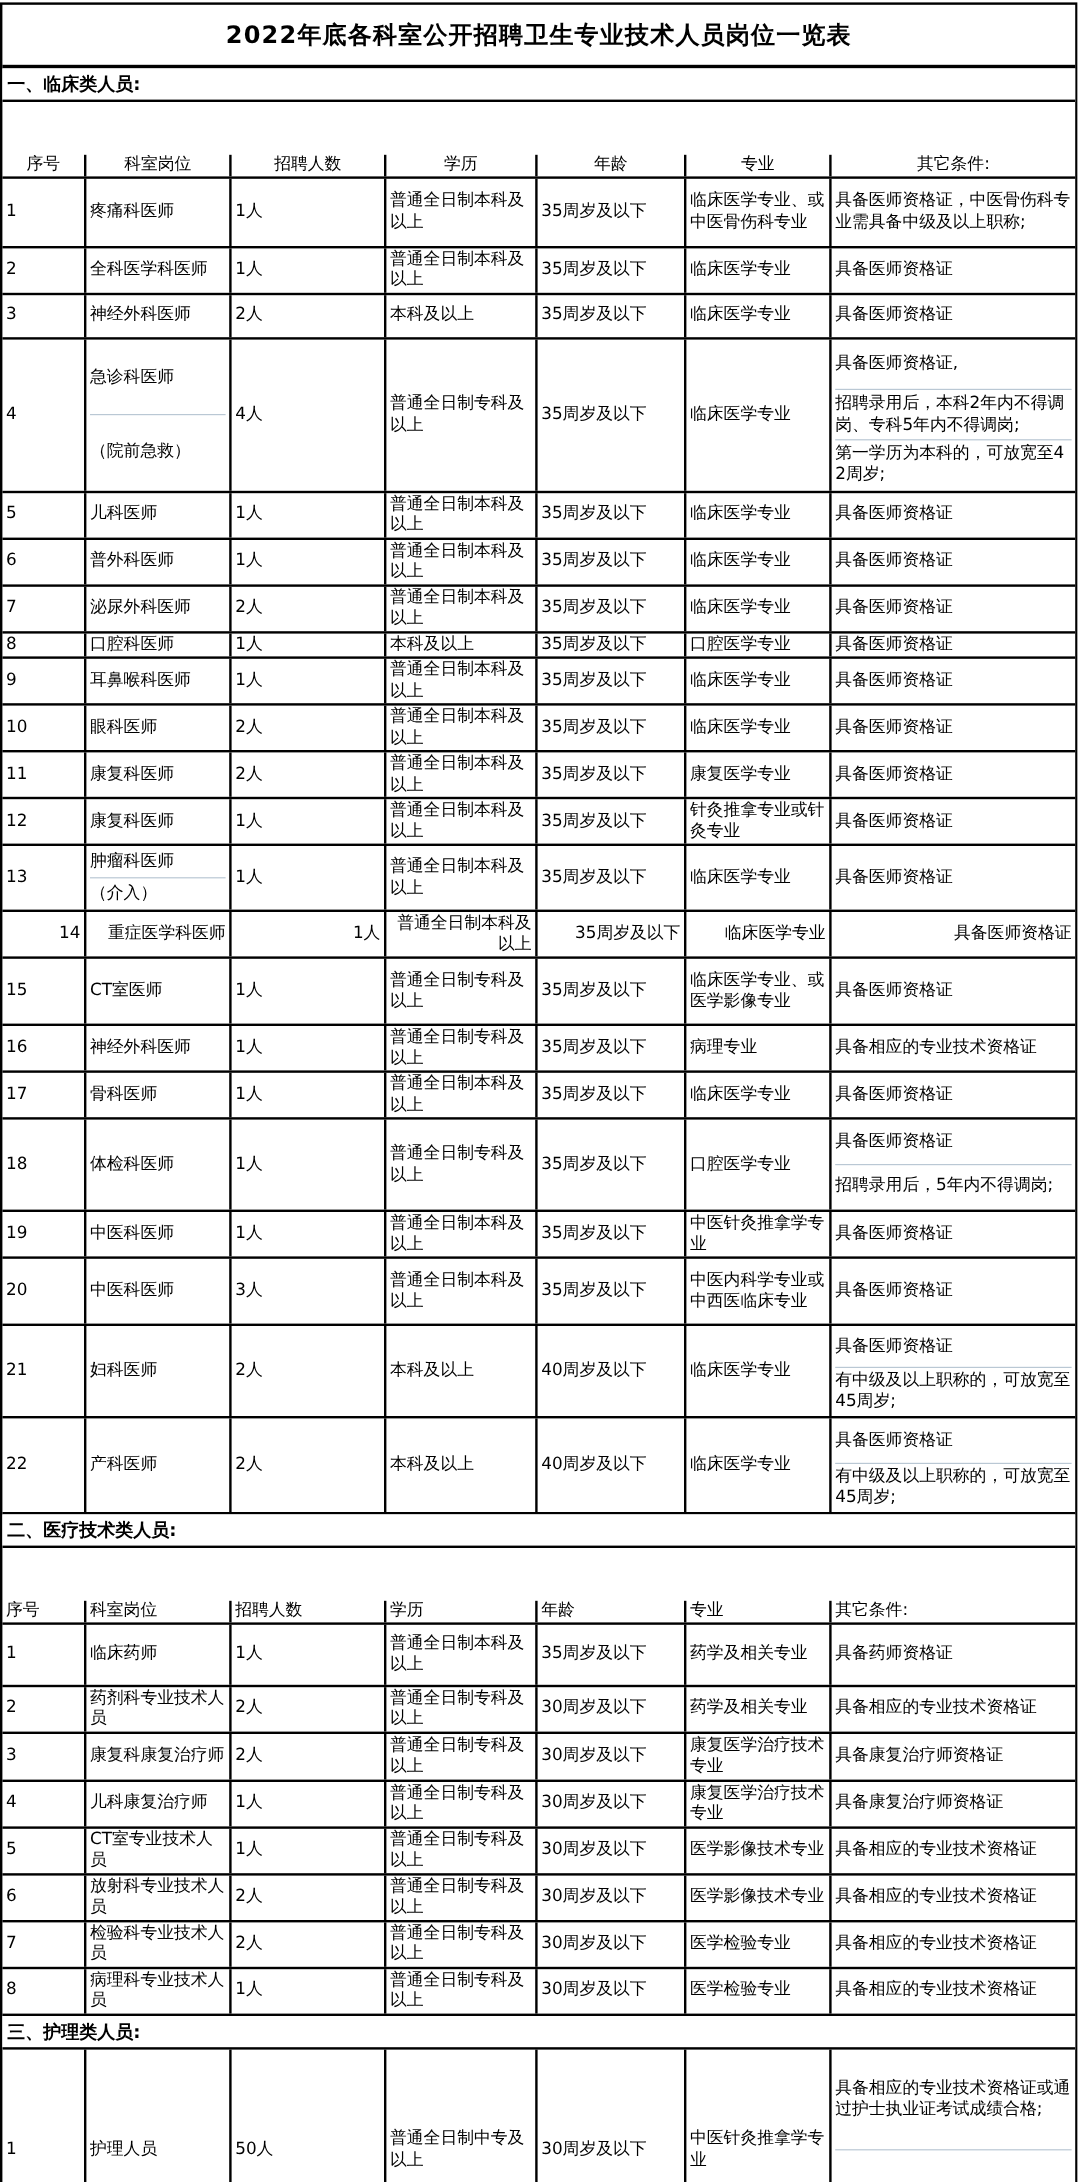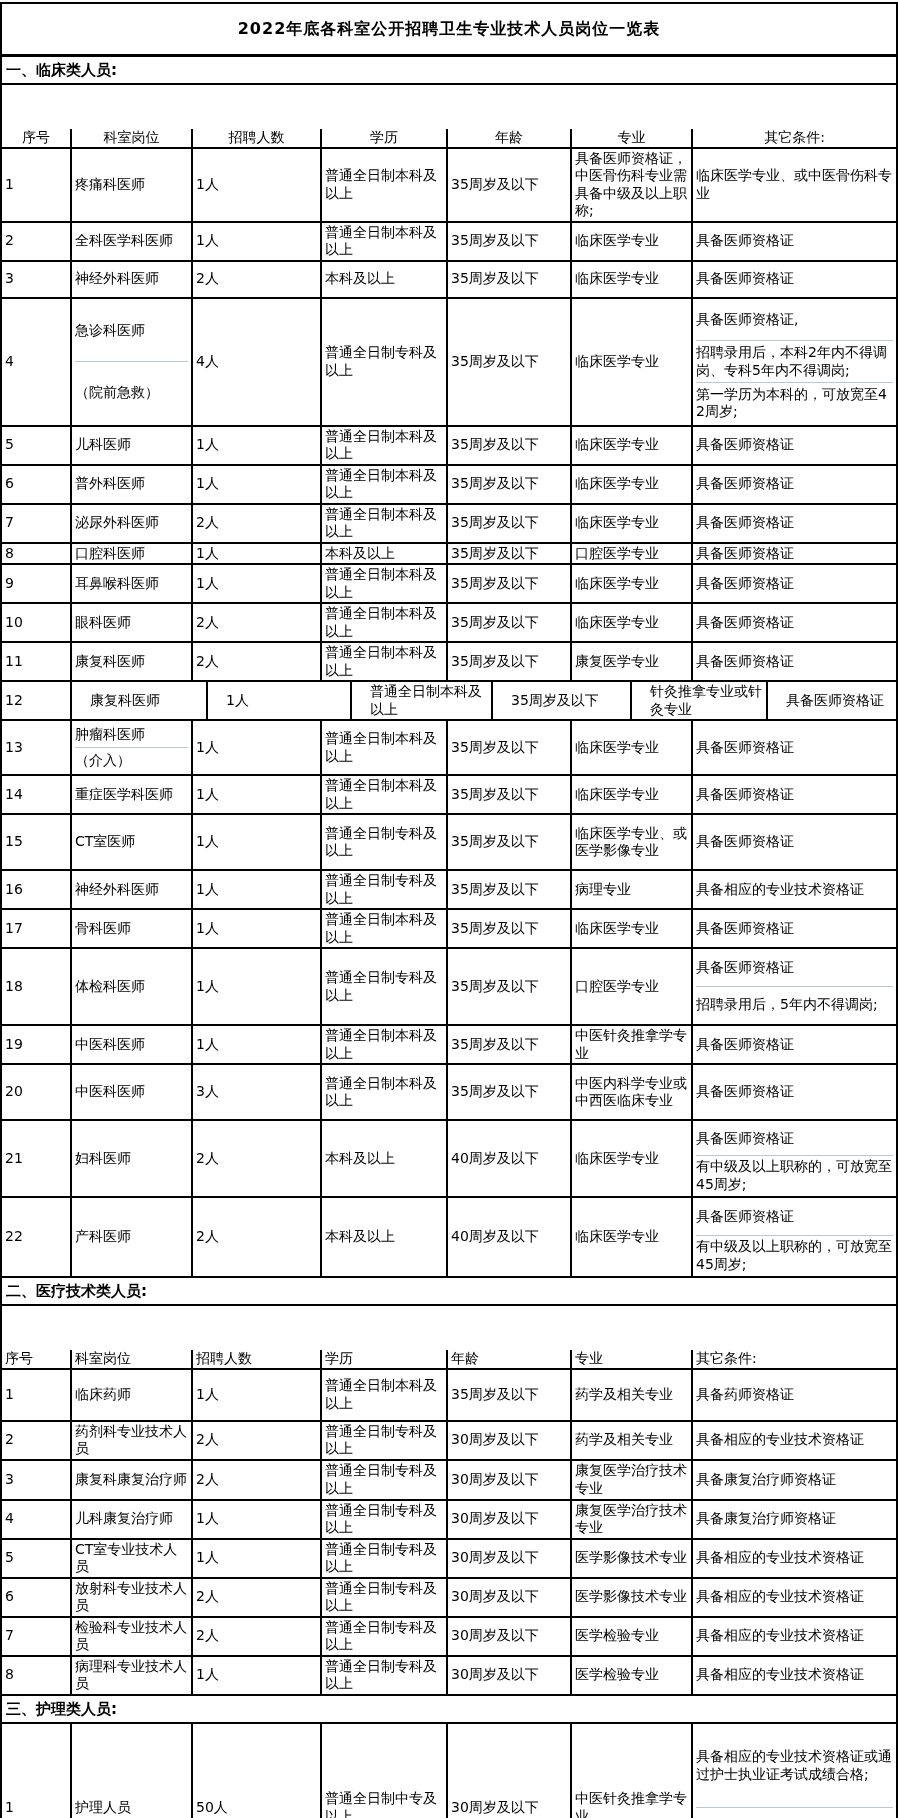--- a/index.html
+++ b/index.html
@@ -8,21 +8,21 @@
     box-sizing:border-box;
     border:2px solid #000;
     margin:2px 0 0 0;
     font-family:"DejaVu Sans","Liberation Sans",sans-serif;
     color:#000;
     background:#fff;
   }
   .title-row{
     height:50px;
     display:flex;align-items:center;justify-content:center;
-    font-size:16px;font-weight:bold;
+    font-size:20px;font-weight:bold;
     border-bottom:3px solid #000;
     letter-spacing:1px;
   }
   .section-heading{
     font-size:15px;font-weight:bold;
     padding:4px 4px 3px 4px;
     border-bottom:2px solid #000;
     background:#fff;
   }
   .trow{
@@ -92,24 +92,24 @@
         <div class="tcell">
           <div class="cval">1人</div>
         </div>
         <div class="tcell">
           <div class="cval">普通全日制本科及以上</div>
         </div>
         <div class="tcell">
           <div class="cval">35周岁及以下</div>
         </div>
         <div class="tcell">
+          <div class="cval">临床医学专业、或中医骨伤科专业</div>
+        </div>
+        <div class="tcell">
           <div class="cval">具备医师资格证，中医骨伤科专业需具备中级及以上职称;</div>
-        </div>
-        <div class="tcell">
-          <div class="cval">临床医学专业、或中医骨伤科专业</div>
         </div>
       </div>
       <div class="trow" style="min-height: 37px;">
         <div class="tcell">
           <div class="cval">2</div>
         </div>
         <div class="tcell">
           <div class="cval">全科医学科医师</div>
         </div>
         <div class="tcell">
@@ -331,21 +331,21 @@
         <div class="tcell">
           <div class="cval">35周岁及以下</div>
         </div>
         <div class="tcell">
           <div class="cval">康复医学专业</div>
         </div>
         <div class="tcell">
           <div class="cval">具备医师资格证</div>
         </div>
       </div>
-      <div class="trow" style="min-height: 39px; gap: 15px;">
+      <div class="trow" style="min-height: 39px;">
         <div class="tcell">
           <div class="cval">12</div>
         </div>
         <div class="tcell">
           <div class="cval">康复科医师</div>
         </div>
         <div class="tcell">
           <div class="cval">1人</div>
         </div>
         <div class="tcell">
@@ -378,21 +378,21 @@
         <div class="tcell">
           <div class="cval">35周岁及以下</div>
         </div>
         <div class="tcell">
           <div class="cval">临床医学专业</div>
         </div>
         <div class="tcell">
           <div class="cval">具备医师资格证</div>
         </div>
       </div>
-      <div class="trow" style="min-height: 38px;">
+      <div class="trow" style="min-height: 38px; text-align: right;">
         <div class="tcell">
           <div class="cval">14</div>
         </div>
         <div class="tcell">
           <div class="cval">重症医学科医师</div>
         </div>
         <div class="tcell">
           <div class="cval">1人</div>
         </div>
         <div class="tcell">

